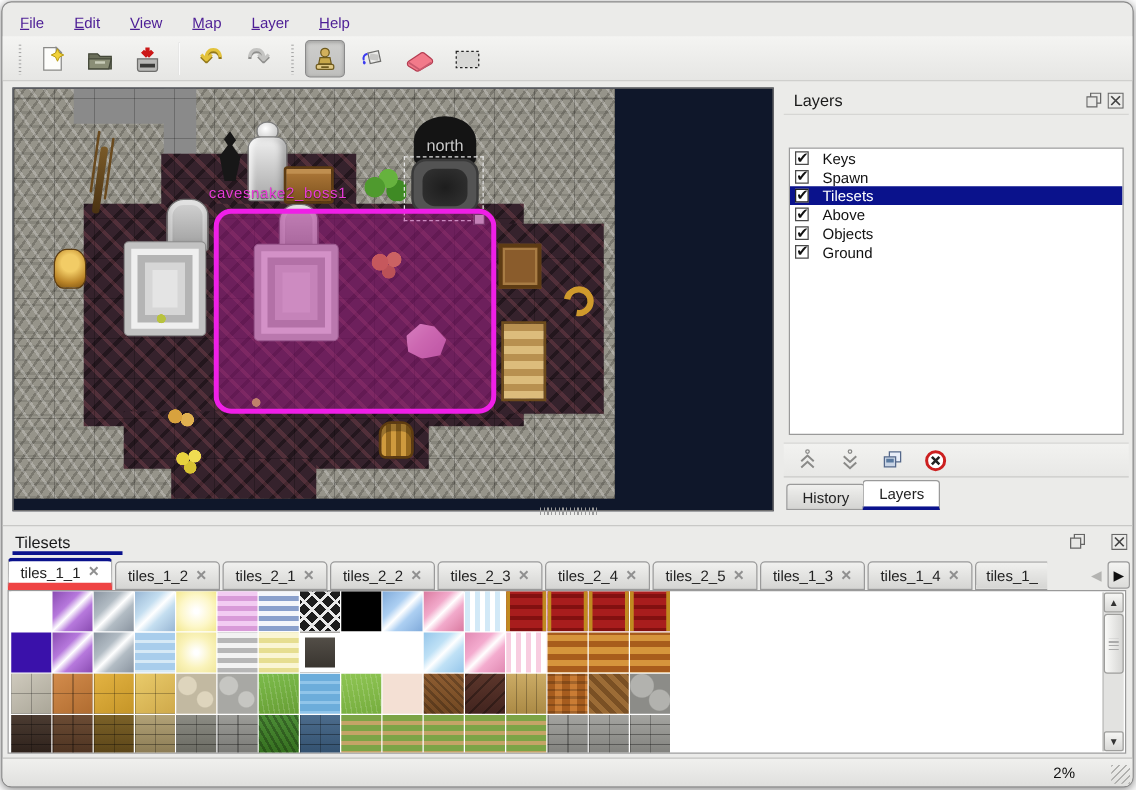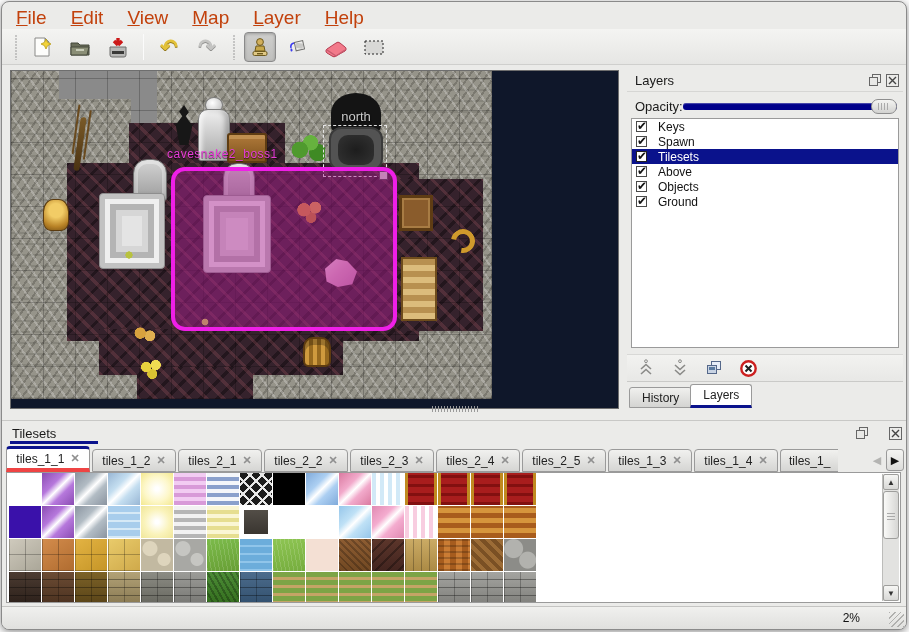--- a/index.html
+++ b/index.html
@@ -5,21 +5,21 @@
   * { box-sizing: border-box; margin: 0; padding: 0; }
   html,body { width:909px; height:632px; background:#fff; font-family:"Liberation Sans",sans-serif; }
   body { position:relative; overflow:hidden; }
 
   .window { position:absolute; left:1px; top:1px; width:906px; height:629px;
     background:#ebebe9; border:1px solid #8a8a8a; border-radius:8px;
     box-shadow:0 2px 8px rgba(0,0,0,.45); overflow:hidden; }
 
   
   .menubar { position:absolute; left:10px; top:6px; height:20px; display:flex; gap:16px; align-items:center; }
-  .menu-item { font-size:19px; color:#c2410c; padding:1px 4px; cursor:default; }
+  .menu-item { font-size:12px; color:#4c1d95; padding:1px 4px; cursor:default; }
   .menu-item u { text-decoration:underline; }
 
   
   .toolbar { position:absolute; left:0; top:27px; width:100%; height:36px;
     background:linear-gradient(#f4f4f2,#e6e6e4); border-bottom:1px solid #cfcfcd;
     display:flex; align-items:center; padding-left:6px; }
   .grip { width:5px; height:26px; margin:0 5px;
     background:repeating-linear-gradient(0deg,#9a9a9a 0 1px,transparent 1px 3px);
     background-size:2px 3px; background-repeat:repeat-y; background-position:center; }
   .tbtn { width:32px; height:30px; margin:0 3px; border-radius:4px; display:flex;
@@ -154,21 +154,21 @@
 
   
   .tilesets-dock { position:absolute; left:0; top:418px; width:100%; height:186px; border-top:1px solid #c8c8c6; }
   .ts-title { position:absolute; left:0; top:2px; width:100%; height:20px; display:flex; align-items:center;gap:16px; }
   .ts-title .t { font-size:13px; color:#1a1a1a; padding-left:10px; flex:1; }
   .ts-underline { position:absolute; left:8px; top:20px; width:88px; height:3px; background:#0a128c; }
   .ts-tabbar { position:absolute; left:4px; top:25px; width:880px; height:26px; display:flex; align-items:flex-end; overflow:hidden; }
   .ts-tab { height:23px; min-width:84px; padding:0 8px; margin-right:2px; display:flex; align-items:center;
     justify-content:center; gap:6px; font-size:12px; color:#222;
     background:linear-gradient(#f1f1ef,#d5d5d3); border:1px solid #9a9a9a; border-radius:4px 4px 0 0; flex:0 0 auto; }
-  .ts-tab.active { background:#fff; height:26px; border-top:3px solid #0a128c; border-bottom:4px solid #ef4444; z-index:2;justify-content:center; }
+  .ts-tab.active { background:#fff; height:26px; border-top:3px solid #0a128c; border-bottom:6px solid #ef4444; z-index:2;justify-content:center; }
   .ts-tab.truncated { min-width:52px; overflow:hidden; border-right:none; border-radius:4px 0 0 0; }
   .tab-close { font-size:11px; font-weight:bold; color:#909090; }
   .tab-scroll { position:absolute; right:22px; top:28px; width:14px; height:22px; display:flex;
     align-items:center; justify-content:center; font-size:11px; color:#b4b4b2; }
   .tab-scroll.right { right:2px; color:#111; background:linear-gradient(#f4f4f2,#dcdcda);
     border:1px solid #9a9a9a; border-radius:3px; width:18px; }
   .palette { position:absolute; left:4px; top:51px; width:895px; height:131px; background:#fff;
     border:1px solid #9a9a9a; overflow:hidden; }
   .palette-grid { position:absolute; left:2px; top:0; display:grid;
     grid-template-columns:repeat(16,32px); grid-auto-rows:32px; gap:1px; }
@@ -323,27 +323,20 @@
             <rect x="3.5" y="0.5" width="8" height="8" fill="none" stroke="#666"></rect>
             <rect x="0.5" y="3.5" width="8" height="8" fill="#e8e8e6" stroke="#666"></rect>
           </svg>
       </span>
       <span class="winbtn">
         <svg width="13" height="13">
             <rect x="0.5" y="0.5" width="12" height="12" fill="none" stroke="#666"></rect>
             <path d="M3 3 L10 10 M10 3 L3 10" stroke="#444" stroke-width="1.4"></path>
           </svg>
       </span>
-    </div>
-    <div class="opacity-row">
-      <span class="t">Opacity:</span>
-      <div class="slider">
-        <div class="track"></div>
-        <div class="handle"></div>
-      </div>
     </div>
     <div class="layer-list" id="layer-list">
         <div class="layer-row">
           <div class="cb">✔</div>
           <div class="layer-label">Keys</div>
         </div>
         <div class="layer-row">
           <div class="cb">✔</div>
           <div class="layer-label">Spawn</div>
         </div>

